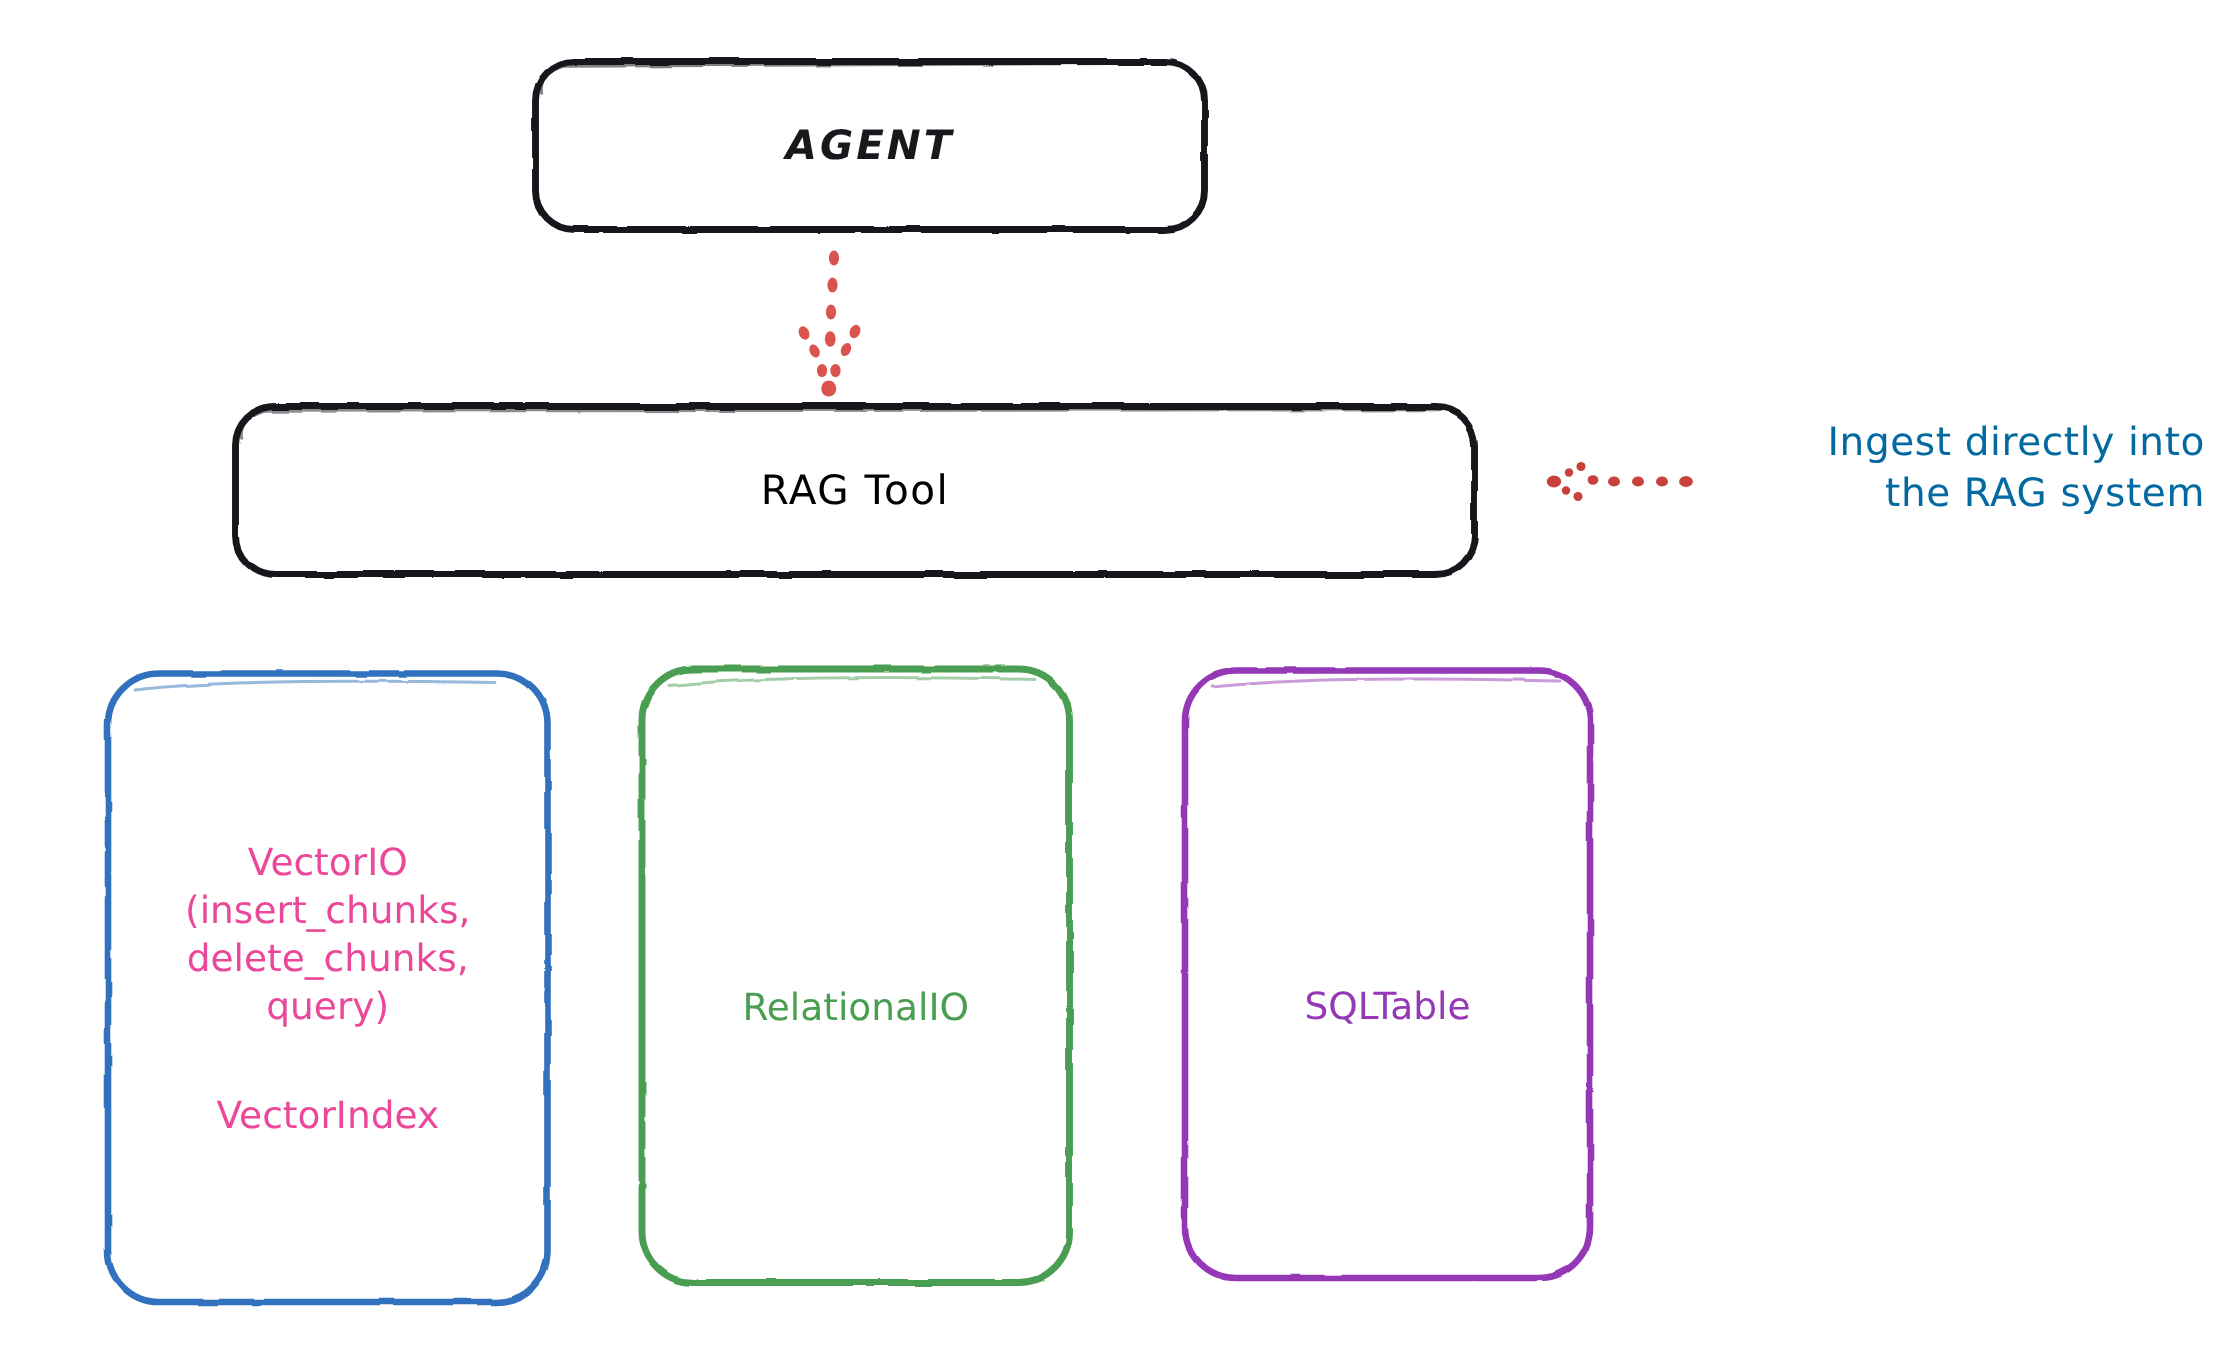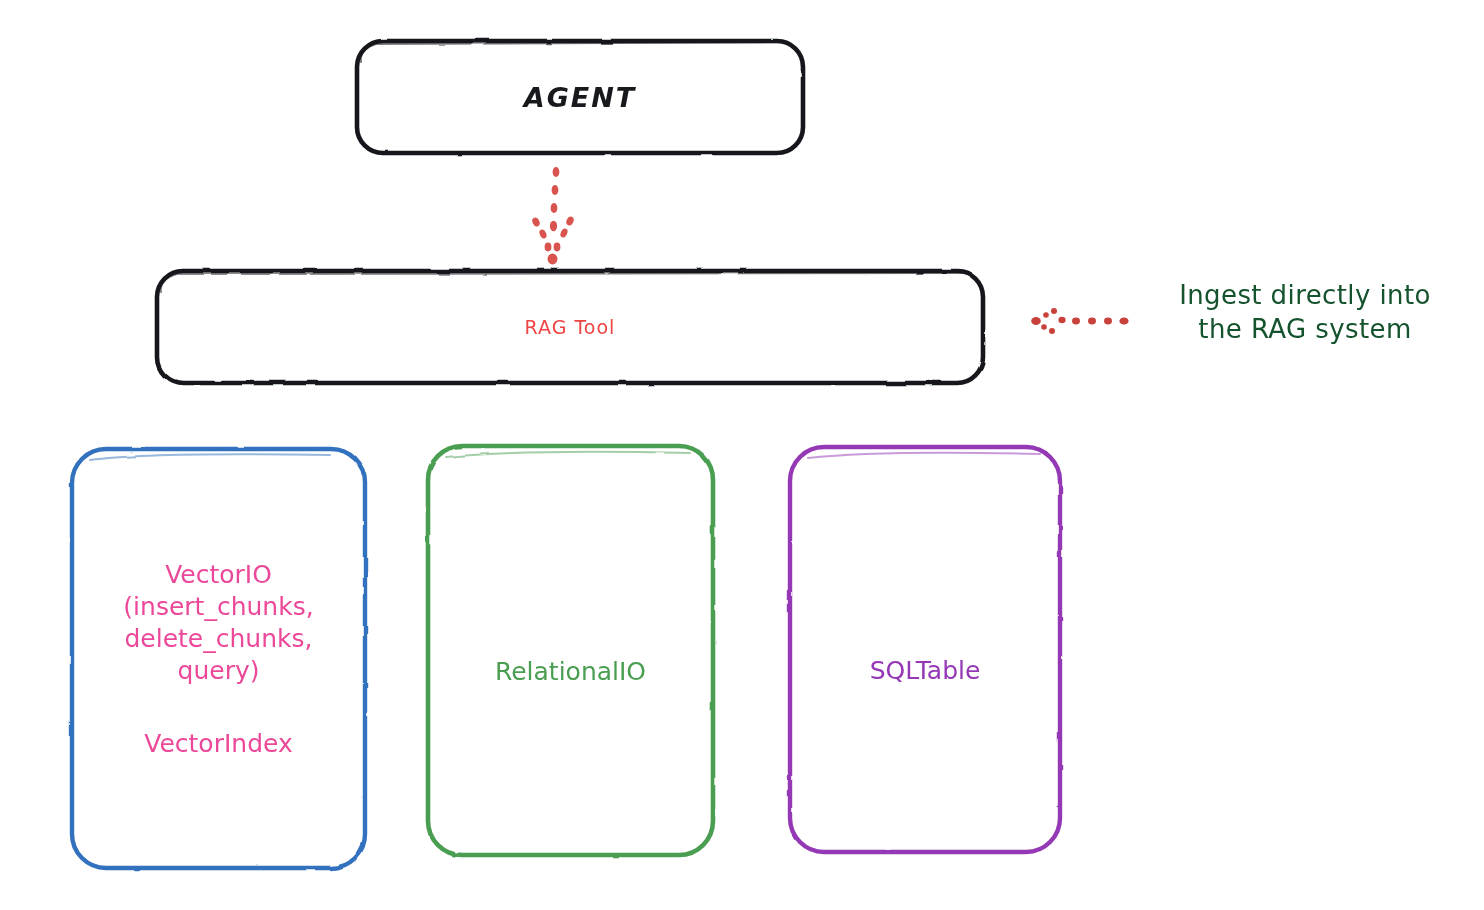--- a/index.html
+++ b/index.html
@@ -61,23 +61,23 @@
   }
 
   
   #rag-tool-node {
     left: 157px;
     top: 271px;
     width: 826px;
     height: 112px;
   }
   #rag-tool-node .node-label {
-    font-size: 19px;
-    font-weight: 500;
-    color: #ef4444;
+    font-size: 27px;
+    font-weight: 500;
+    color: #000000;
     letter-spacing: 1px;
   }
 
   
   #vector-io-node {
     left: 72px;
     top: 449px;
     width: 293px;
     height: 419px;
   }
@@ -110,25 +110,25 @@
   #key-value-io-node .index-label { color: #4a9e51; }
   #relational-io-node .api-label,
   #relational-io-node .index-label { color: #9438b6; }
 
   
   #ingest-annotation {
     position: absolute;
     left: 1140px;
     top: 278px;
     width: 330px;
-    text-align: center;
+    text-align: right;
     font-size: 26px;
     font-weight: 500;
     line-height: 1.32;
-    color: #14532d;
+    color: #0369a1;
     white-space: pre-line;
     letter-spacing: 0.4px;
   }
 </style>
 </head>
 <body>
 
 <div id="canvas">
 
   <svg class="svg-layer" viewBox="0 0 1484 910" xmlns="http://www.w3.org/2000/svg">

